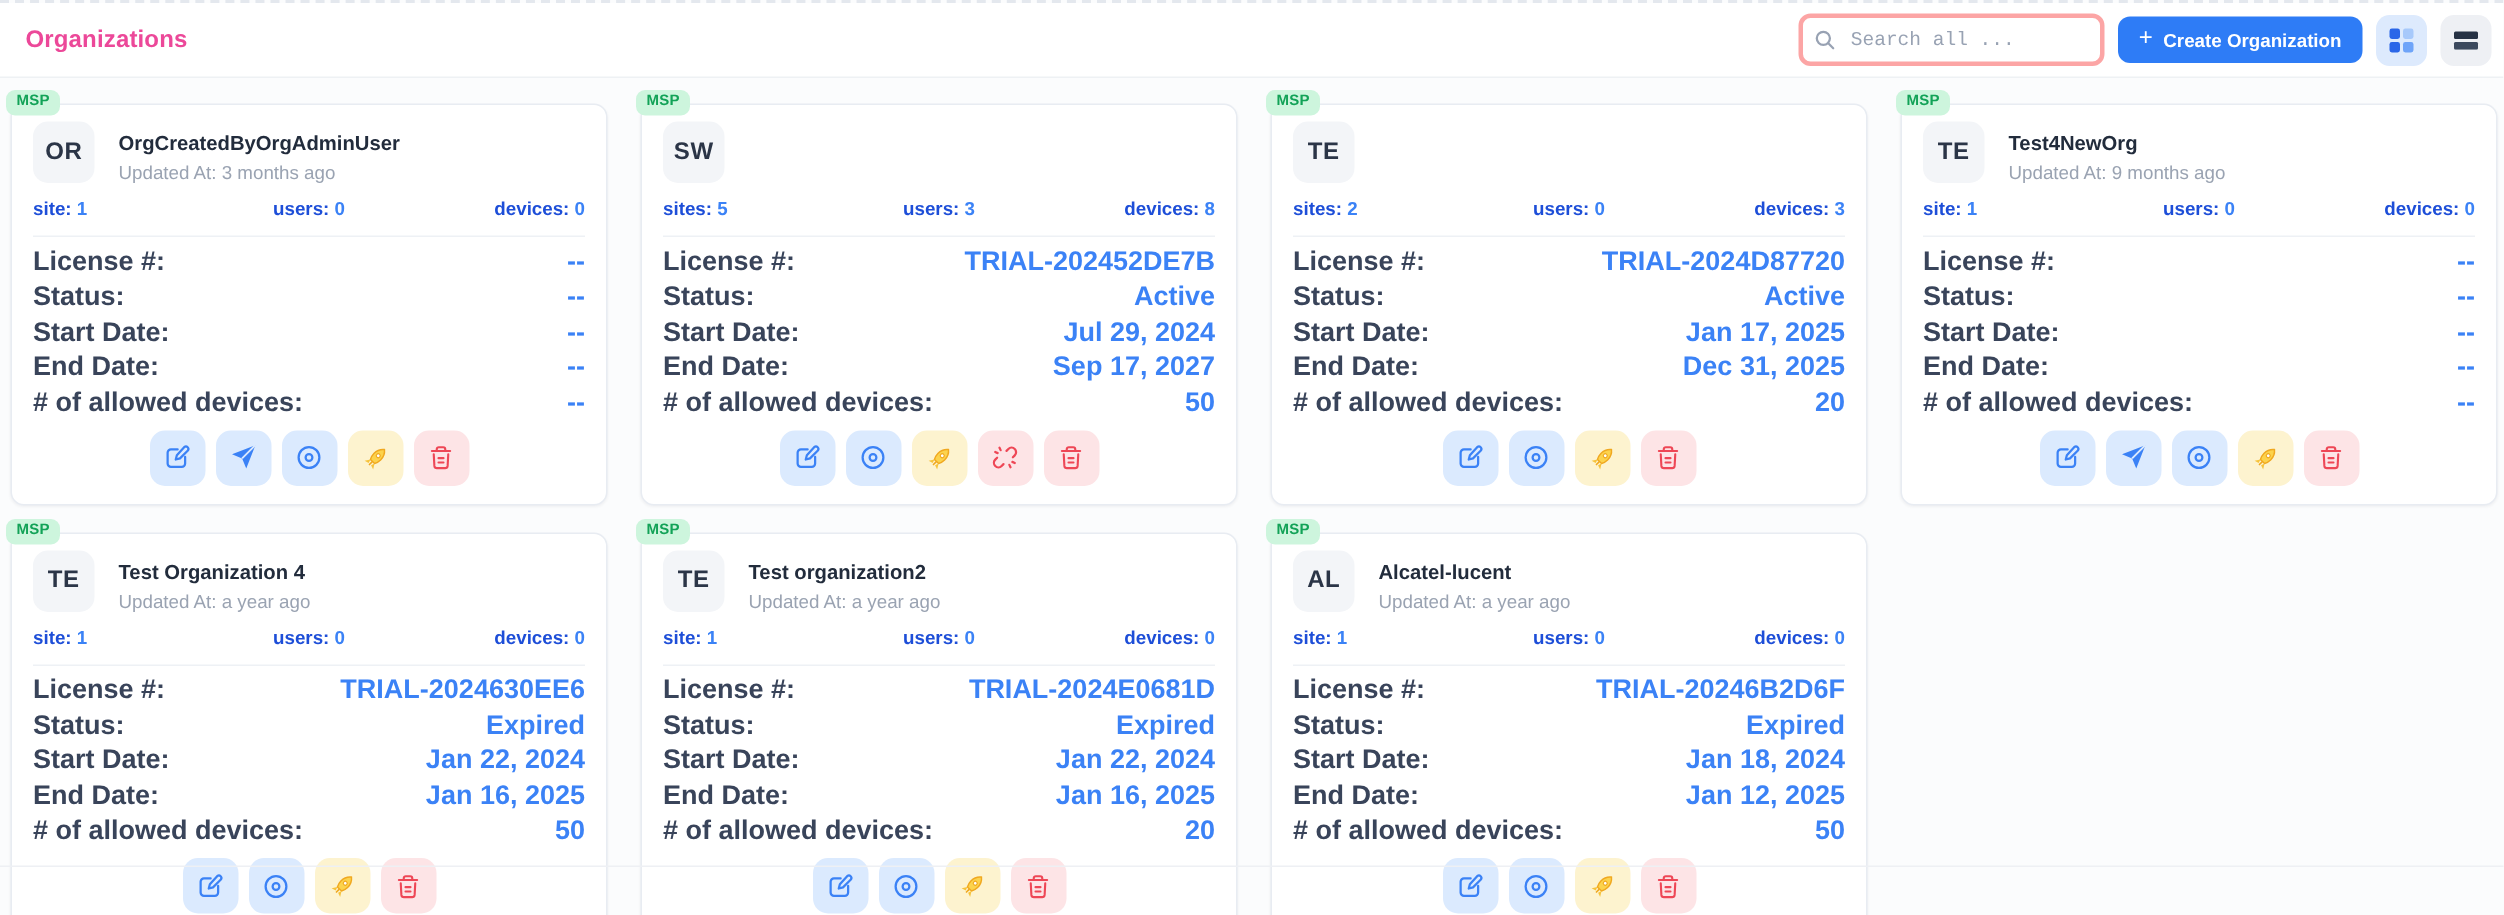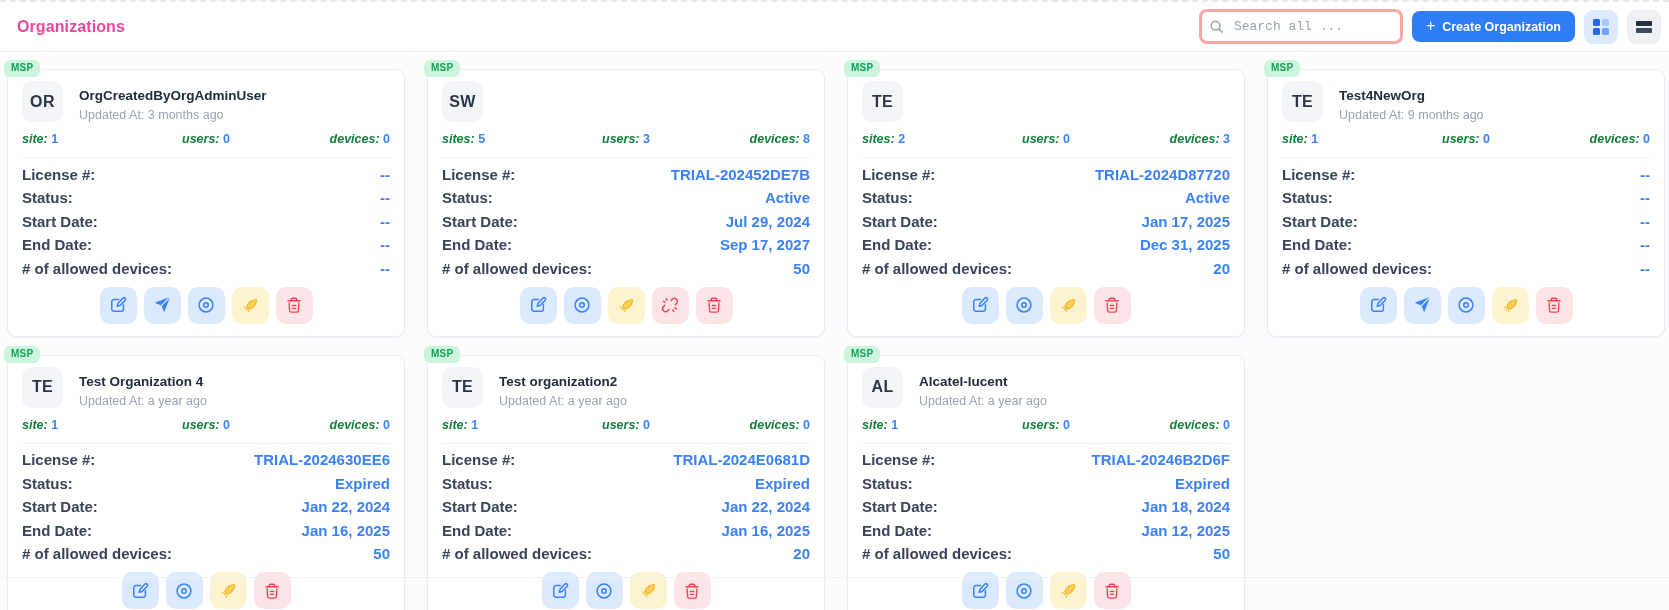--- a/index.html
+++ b/index.html
@@ -60,26 +60,26 @@
   }
   .org-name{font-size:13.5px;font-weight:700;color:#222c3c;line-height:1.15;}
   .org-updated{font-size:12.5px;color:#9aa3b2;margin-top:4px;font-weight:500;}
   .stats{
     display:flex;margin-top:10px;padding-bottom:10px;border-bottom:1px solid #eef1f5;
     font-size:12.5px;font-weight:700;line-height:15px;
   }
   .stat{flex:1;white-space:nowrap;}
   .stat:nth-child(2){text-align:center;}
   .stat:nth-child(3){text-align:right;}
-  .s-label{color:#15803d;font-style:italic;}
+  .s-label{color:#1d4ed8;}
   .s-val{color:#3b82f6;}
   .details{margin-top:2px;}
   .drow{
     display:flex;justify-content:space-between;align-items:flex-end;
-    margin-top:8.5px;font-size:15px;font-weight:700;line-height:15px;
+    margin-top:8.5px;font-size:18px;font-weight:700;line-height:15px;
   }
   .d-label{color:#39445a;}
   .d-val{color:#3b82f6;text-align:right;}
   .actions{display:flex;justify-content:center;gap:7px;margin-top:11px;}
   .act{
     width:37px;height:37px;border:none;border-radius:10px;padding:0;cursor:pointer;
     display:flex;align-items:center;justify-content:center;
   }
   .act svg{display:block;}
   .act-blue{background:#dbeafe;color:#3b82f6;}

